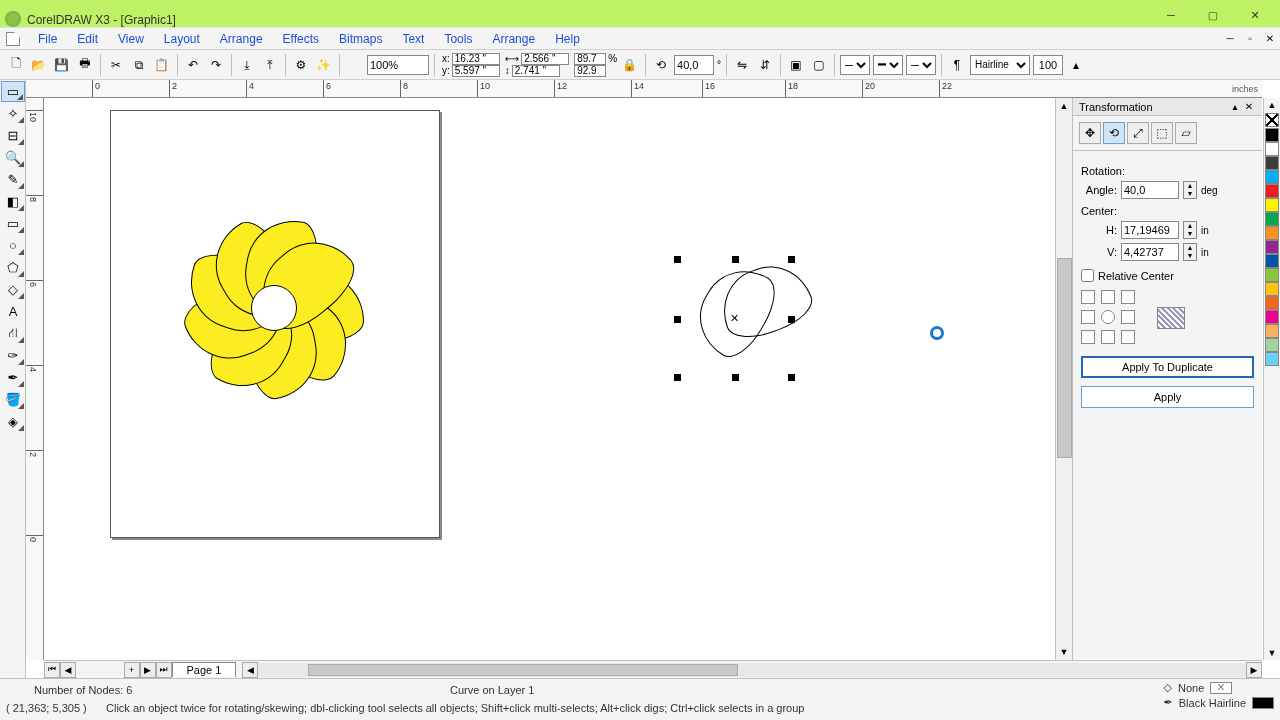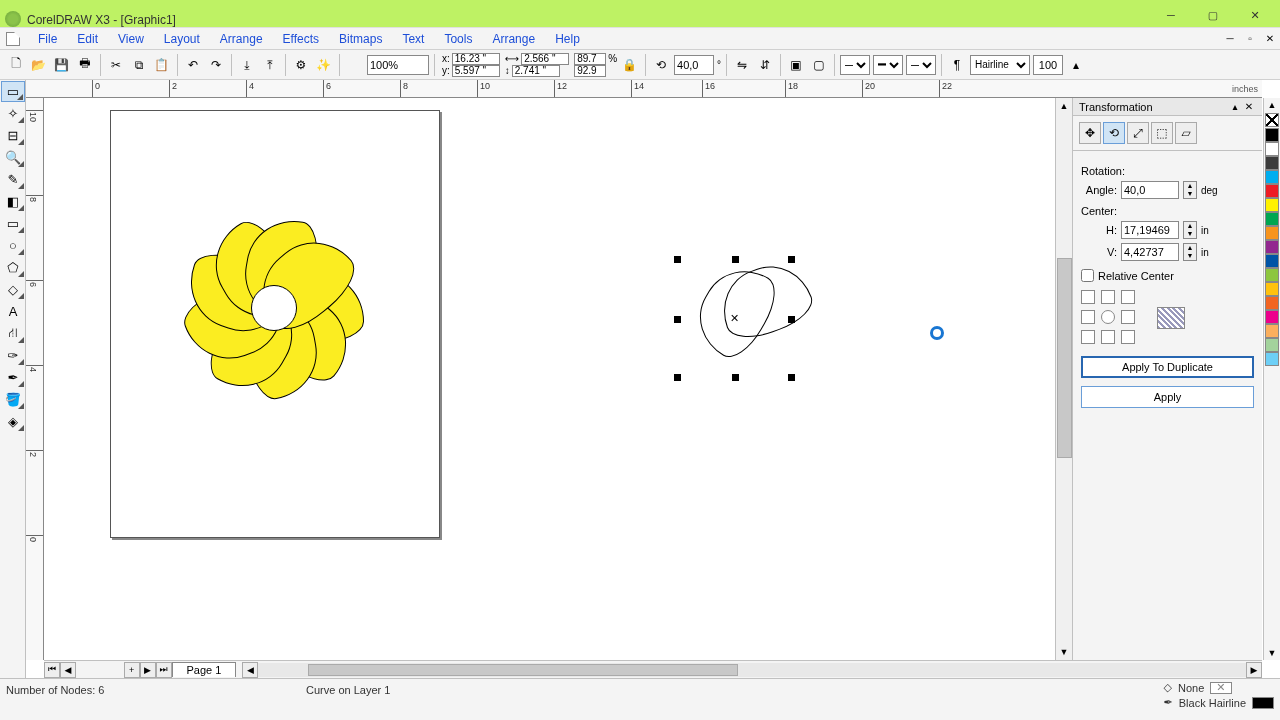--- a/index.html
+++ b/index.html
@@ -79,21 +79,21 @@
 .page-nav .nav-btn { width: 16px; height: 16px; display: flex; align-items: center; justify-content: center; cursor: pointer; border: 1px solid #aaa; background: #eee; font-size: 9px; }
 .page-nav .page-count { padding: 0 10px; margin-top: 44px; }
 .page-nav .tab { padding: 1px 14px; background: #fff; border: 1px solid #888; border-bottom: none; font-weight: normal; }
 .page-nav .hscroll { flex: 1; display: flex; align-items: center; margin-left: 6px; }
 .page-nav .hscroll .track { flex: 1; height: 14px; background: #e8e8e8; position: relative; }
 .page-nav .hscroll .hthumb { position: absolute; left: 50px; width: 430px; height: 12px; top: 1px; background: #c8c8c8; border: 1px solid #aaa; }
 
 
 .statusbar { position: absolute; bottom: 0; left: 0; right: 0; height: 42px; background: #f4f4f4; border-top: 1px solid #c0c0c0; font-size: 11px; color: #333; padding: 2px 6px; }
 .statusbar .row { display: flex; align-items: center; height: 18px; }
-.statusbar .nodes { width: 300px; }
+.statusbar .nodes { width: 416px; margin-left: 28px; }
 .statusbar .coords { width: 100px; }
 .statusbar .hint { flex: 1; }
 .statusbar .fill-ind { position: absolute; right: 6px; top: 2px; display: flex; flex-direction: column; gap: 2px; font-size: 11px; }
 .statusbar .fill-row { display: flex; align-items: center; gap: 6px; }
 .statusbar .swatch { width: 22px; height: 12px; border: 1px solid #888; }
 .statusbar .swatch.none { background: #fff; position: relative; }
 .statusbar .swatch.none::after { content: '✕'; position: absolute; top: -2px; left: 5px; color: #888; font-size: 11px; }
 .statusbar .swatch.black { background: #000; }
 
 
@@ -459,20 +459,24 @@
       </div>
     <div class="nav-btn">▶</div>
   </div>
 </div>
 
 <div class="statusbar">
   <div class="row">
     <div class="nodes">Number of Nodes: 6</div>
     <div>Curve on Layer 1</div>
   </div>
+  <div class="row">
+    <div class="coords">( 21,363; 5,305 )</div>
+    <div class="hint">Click an object twice for rotating/skewing; dbl-clicking tool selects all objects; Shift+click multi-selects; Alt+click digs; Ctrl+click selects in a group</div>
+  </div>
   <div class="fill-ind">
     <div class="fill-row">
         <span>◇</span>
         <span>None</span>
         <div class="swatch none"></div>
       </div>
     <div class="fill-row">
         <span>✒</span>
         <span>Black  Hairline</span>
         <div class="swatch black"></div>

